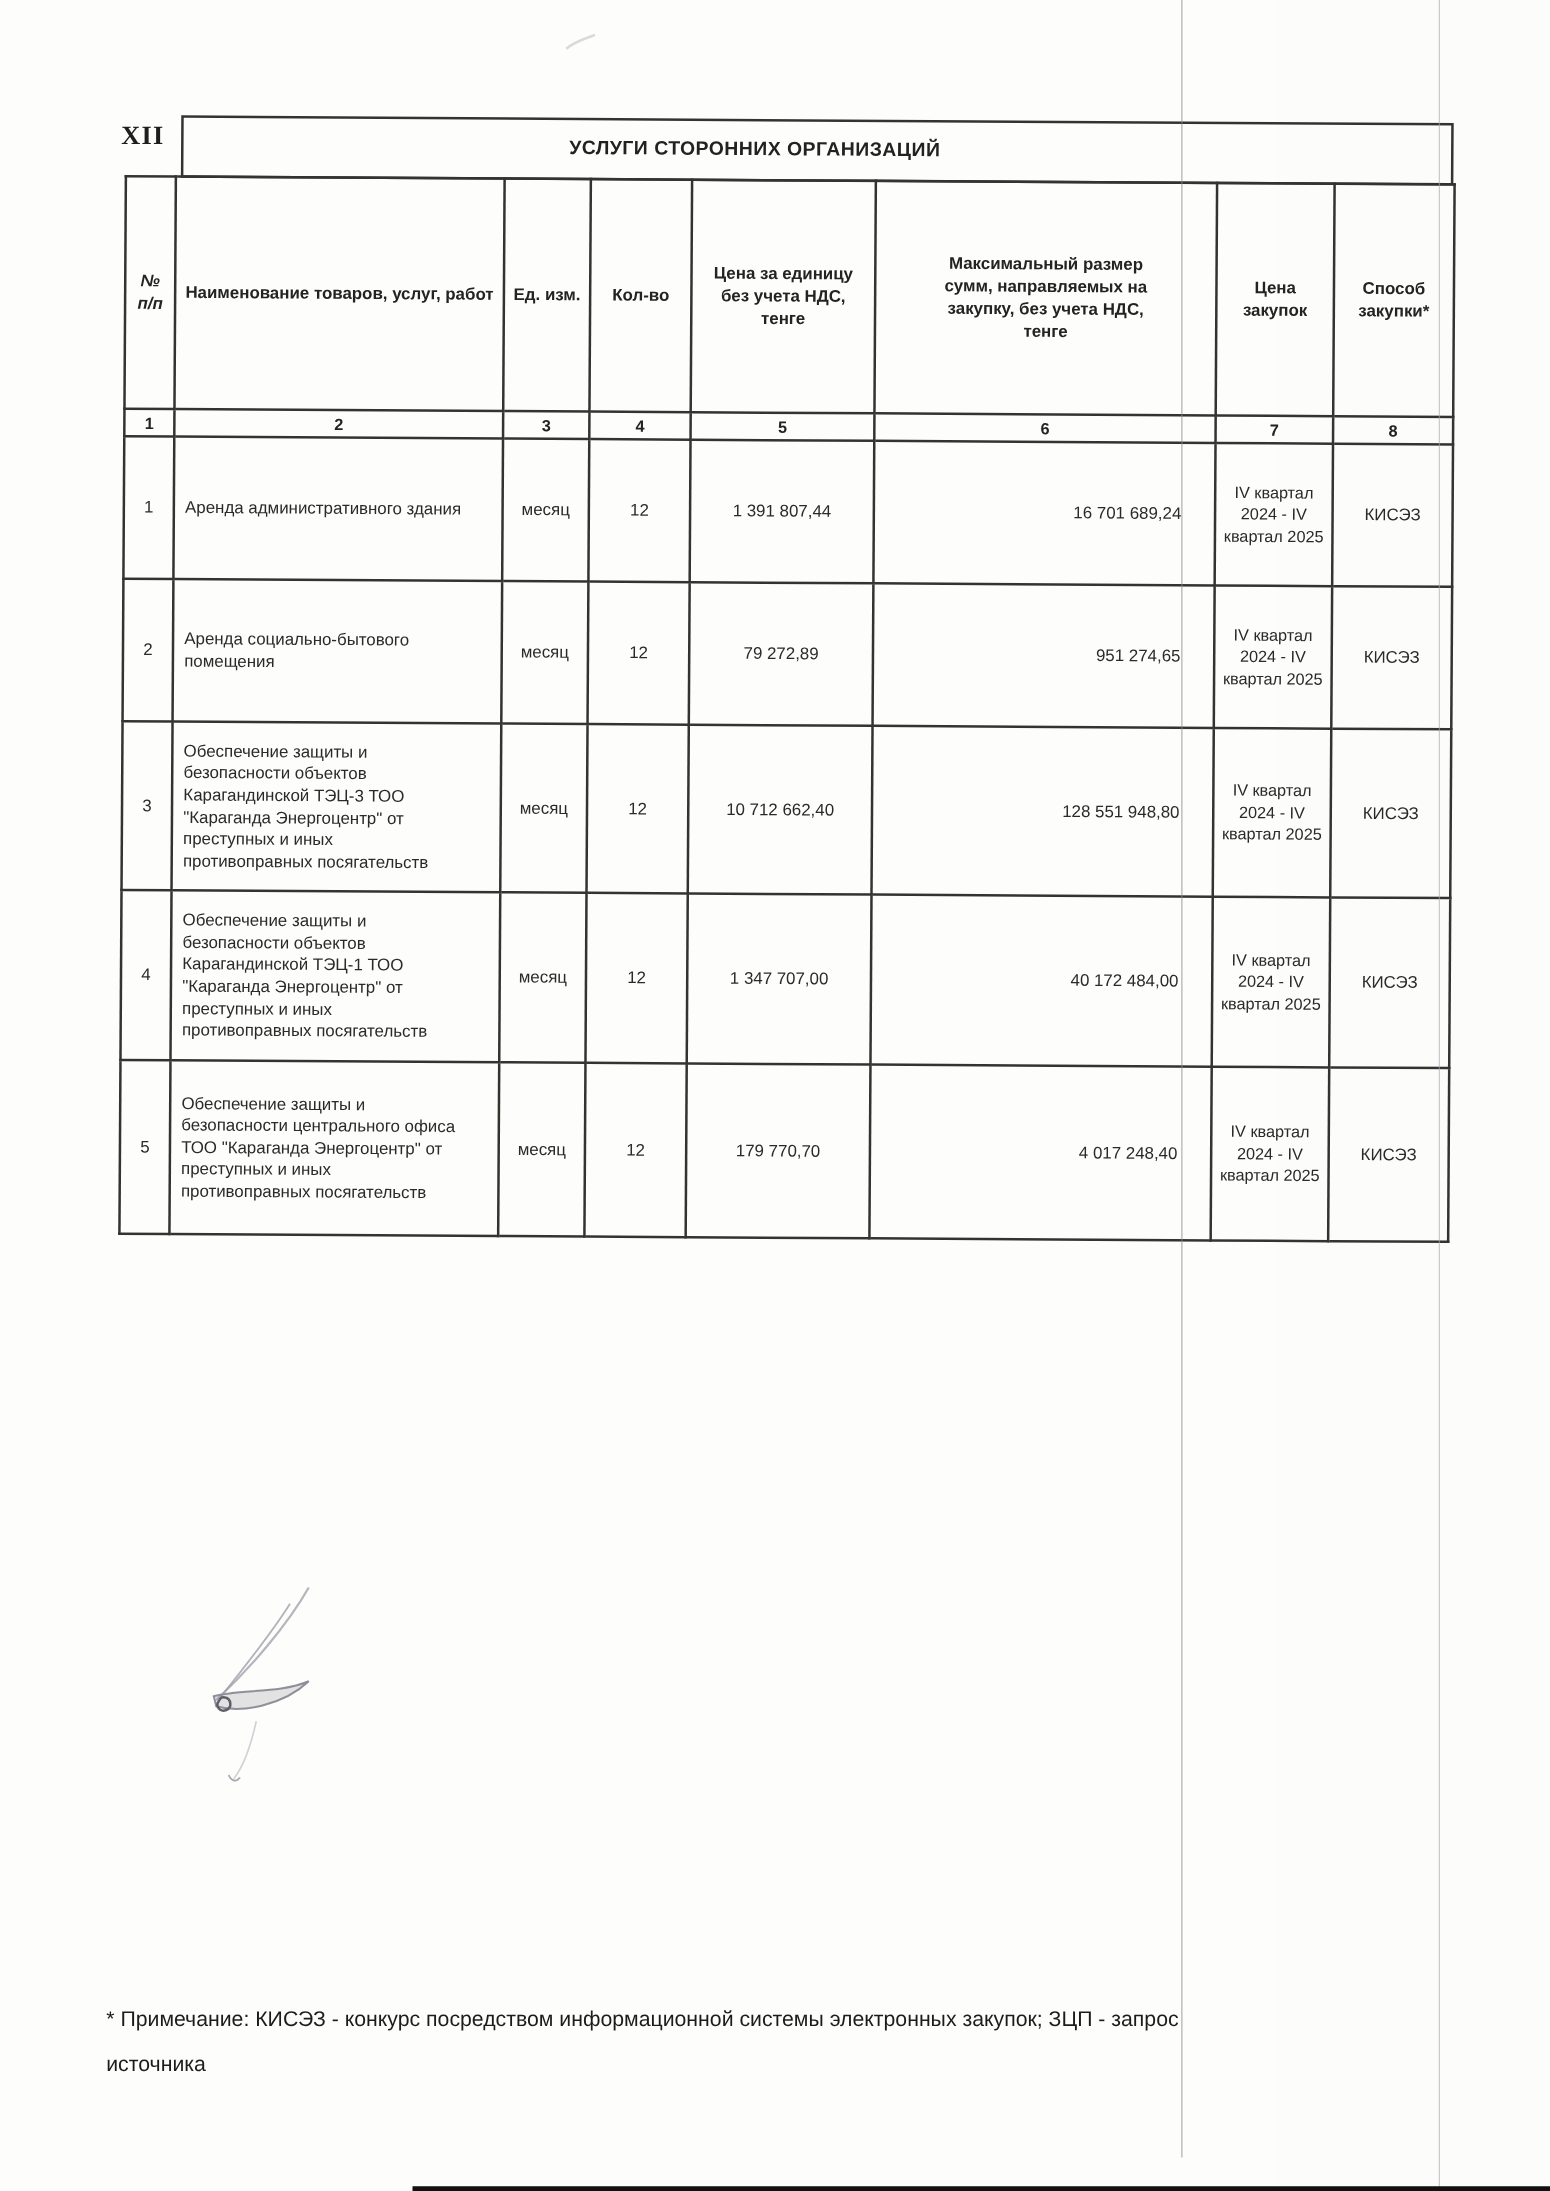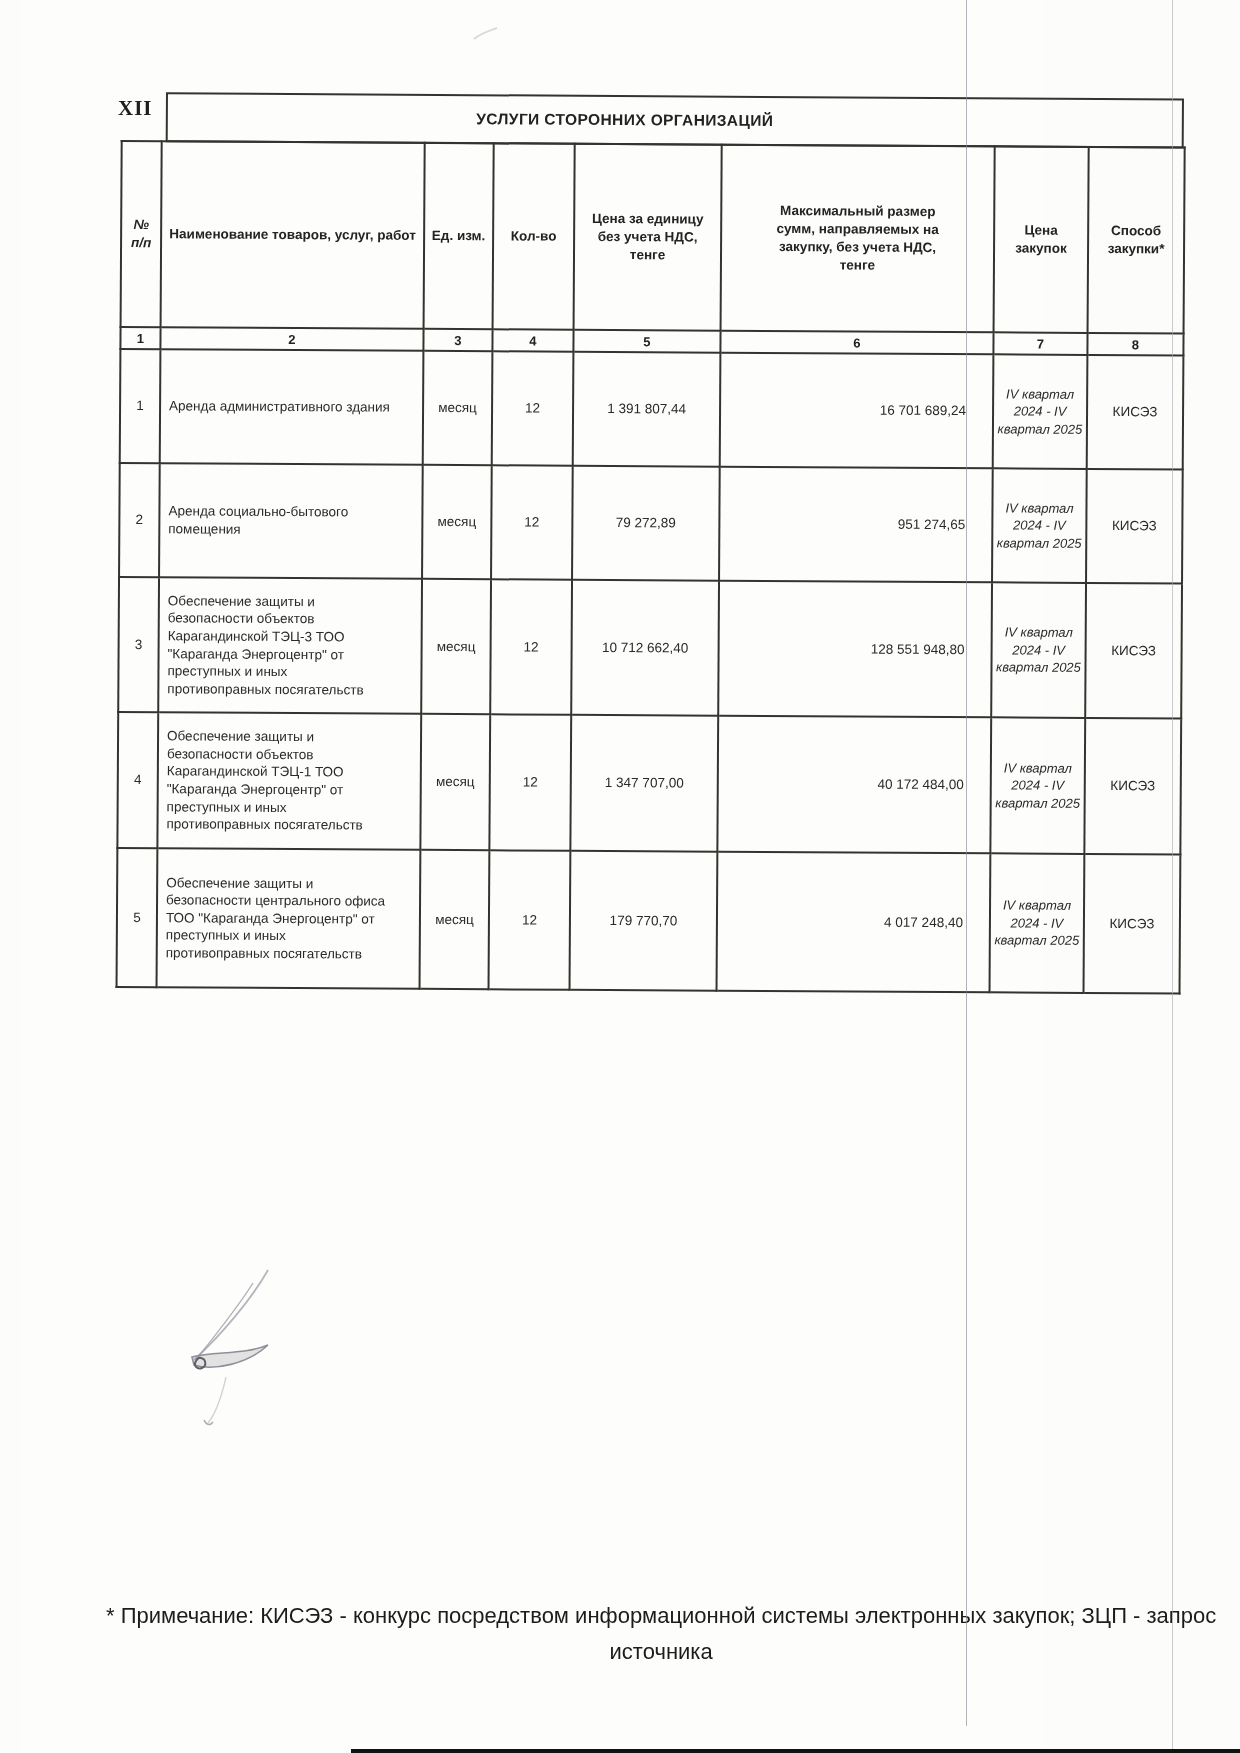--- a/index.html
+++ b/index.html
@@ -7,21 +7,20 @@
     width: 1240px; height: 1753px;
     background: #fcfcfa;
     overflow: hidden;
     font-family: "Liberation Sans", "DejaVu Sans", sans-serif;
     color: #262624;
   }
   #page {
     position: relative;
     width: 1021px; height: 1753px;
     background: #fdfdfb;
-    margin-left: 21px;
   }
   
   .section-number {
     position: absolute;
     left: 97px; top: 96px;
     font-family: "Liberation Serif", "DejaVu Serif", serif;
     font-weight: bold;
     font-size: 21px;
     letter-spacing: 1px;
     color: #1e1e1c;
@@ -93,38 +92,36 @@
     padding: 6px 30px 6px 8px;
   }
   .proc-table tbody td.col-6 {
     text-align: right;
     padding-right: 26px;
   }
   .proc-table tbody td.col-7 {
     font-size: 13px;
     line-height: 1.35;
     padding: 4px 3px;
-    font-style: italic;
   }
   tr.row-1 td { height: 100px; }
   tr.row-2 td { height: 100px; }
   tr.row-3 td { height: 121px; }
   tr.row-4 td { height: 122px; }
   tr.row-5 td { height: 125px; }
 
   
   .footnote {
     position: absolute;
     left: 85px; top: 1598px;
-    font-size: 22px;
+    font-size: 17px;
     line-height: 36px;
     color: #1c1c1a;
     white-space: nowrap;
     z-index: 2;
-    text-align: center;
   }
 
   
   .scan-vline-1 {
     position: absolute;
     left: 945px; top: 0;
     width: 1px; height: 1726px;
     background: #8b8b93;
     opacity: 0.65;
     z-index: 5;

